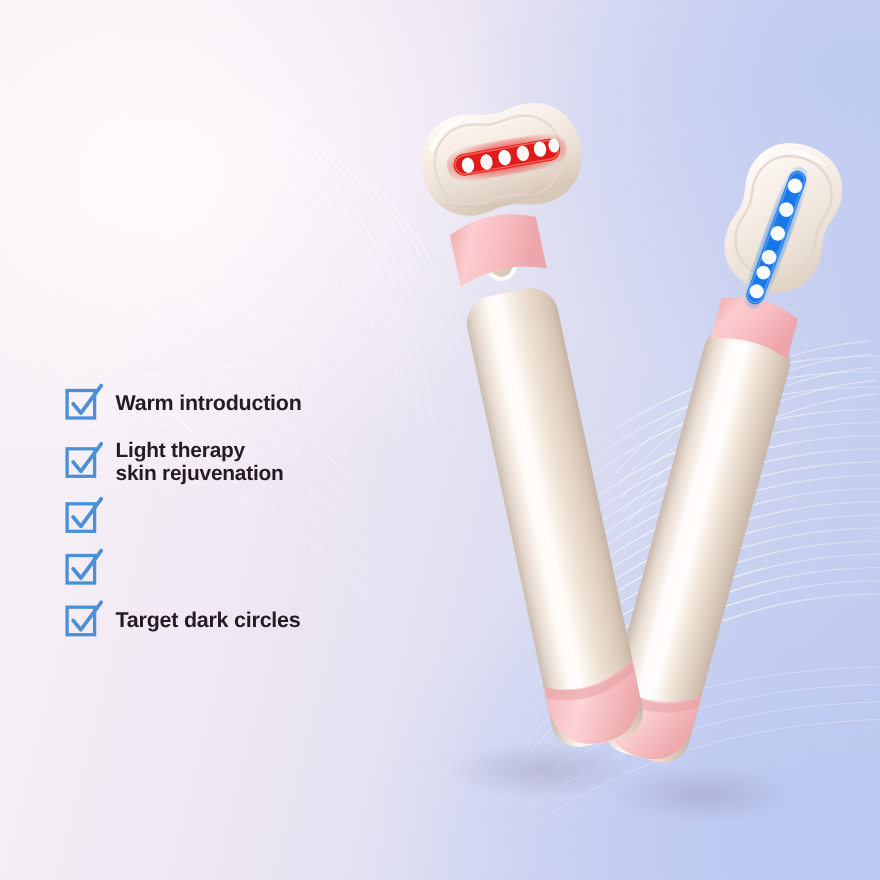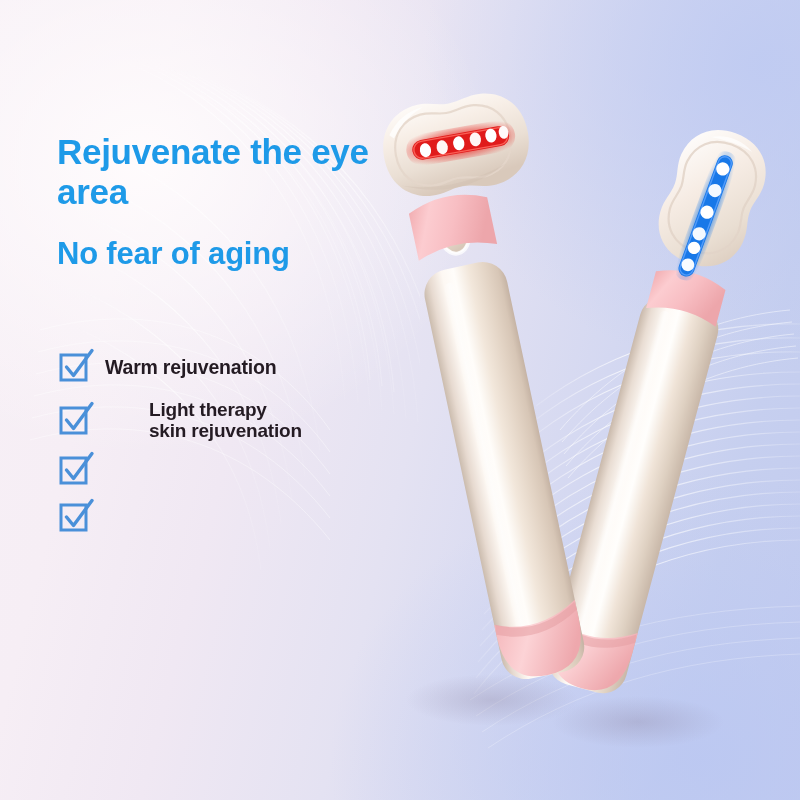--- a/index.html
+++ b/index.html
@@ -42,21 +42,21 @@
     font-weight:bold;letter-spacing:-0.2px;
     margin:24px 0 0 0;
   }
 
   
   .features{position:absolute;left:58px;top:352px;width:330px;}
   .feature{
     display:flex;align-items:center;
     margin-bottom:17px;
   }
-  .feature.two-line{margin-bottom:14px;gap:44px;}
+  .feature.two-line{margin-bottom:14px;}
   .chk{
     position:relative;
     width:32px;height:30px;
     flex:0 0 32px;
     margin-right:15px;
   }
   .chk svg{position:absolute;left:0;top:-6px;width:38px;height:38px;overflow:visible;}
   .ftext{
     color:#241b23;
     font-size:19.5px;
@@ -162,35 +162,31 @@
       </g>
 
       <g fill="none" stroke="#ffffff" stroke-width="0.7" opacity="0.3">
         <path d="M200,95 C300,150 360,260 370,380"></path>
         <path d="M214,100 C312,156 372,266 382,386"></path>
         <path d="M228,106 C324,162 384,272 394,392"></path>
       </g>
     </svg>
   </div>
 
-  <div class="copy">
-    <h1 class="headline">Rejuvenate the eye area</h1>
-    <h2 class="subhead">No fear of aging</h2>
-  </div>
 
   <div class="features">
 
     <div class="feature">
       <span class="chk">
         <svg viewBox="0 0 38 38" xmlns="http://www.w3.org/2000/svg">
           <rect x="3" y="9" width="25" height="25" fill="none" stroke="#4a90d9" stroke-width="3"></rect>
           <path d="M8.5,21 L15.5,29.5 L34,4.5" fill="none" stroke="#4a90d9" stroke-width="3.4" stroke-linecap="round" stroke-linejoin="round"></path>
         </svg>
       </span>
-      <span class="ftext">Warm rejuvenation</span>
+      <span class="ftext">Warm introduction</span>
     </div>
 
     <div class="feature two-line">
       <span class="chk">
         <svg viewBox="0 0 38 38" xmlns="http://www.w3.org/2000/svg">
           <rect x="3" y="9" width="25" height="25" fill="none" stroke="#4a90d9" stroke-width="3"></rect>
           <path d="M8.5,21 L15.5,29.5 L34,4.5" fill="none" stroke="#4a90d9" stroke-width="3.4" stroke-linecap="round" stroke-linejoin="round"></path>
         </svg>
       </span>
       <span class="ftext">Light therapy
@@ -208,20 +204,29 @@
 
     <div class="feature">
       <span class="chk">
         <svg viewBox="0 0 38 38" xmlns="http://www.w3.org/2000/svg">
           <rect x="3" y="9" width="25" height="25" fill="none" stroke="#4a90d9" stroke-width="3"></rect>
           <path d="M8.5,21 L15.5,29.5 L34,4.5" fill="none" stroke="#4a90d9" stroke-width="3.4" stroke-linecap="round" stroke-linejoin="round"></path>
         </svg>
       </span>
     </div>
 
+    <div class="feature">
+      <span class="chk">
+        <svg viewBox="0 0 38 38" xmlns="http://www.w3.org/2000/svg">
+          <rect x="3" y="9" width="25" height="25" fill="none" stroke="#4a90d9" stroke-width="3"></rect>
+          <path d="M8.5,21 L15.5,29.5 L34,4.5" fill="none" stroke="#4a90d9" stroke-width="3.4" stroke-linecap="round" stroke-linejoin="round"></path>
+        </svg>
+      </span>
+      <span class="ftext">Target dark circles</span>
+    </div>
 
   </div>
 
   <div class="devices">
     <svg viewBox="0 0 800 800" xmlns="http://www.w3.org/2000/svg">
       <defs>
 
         <linearGradient id="bodyGrad" x1="0" y1="0" x2="1" y2="0">
           <stop offset="0%" stop-color="#cbbcae"></stop>
           <stop offset="10%" stop-color="#e7dad0"></stop>

